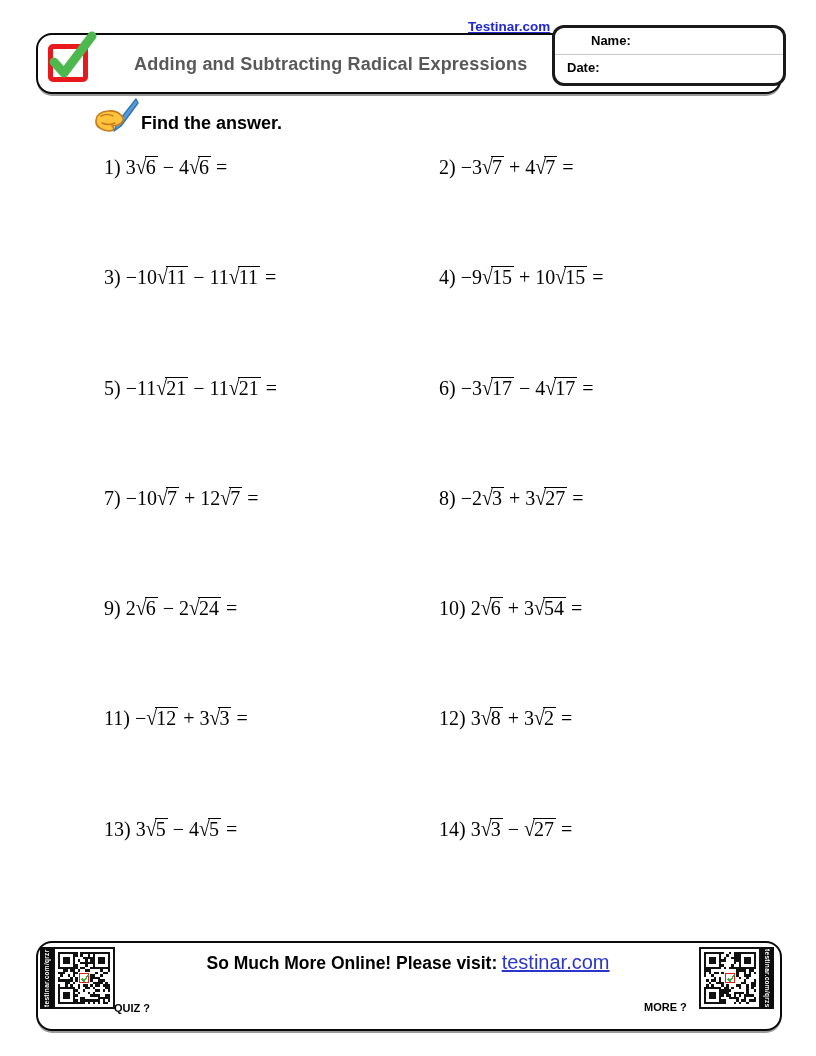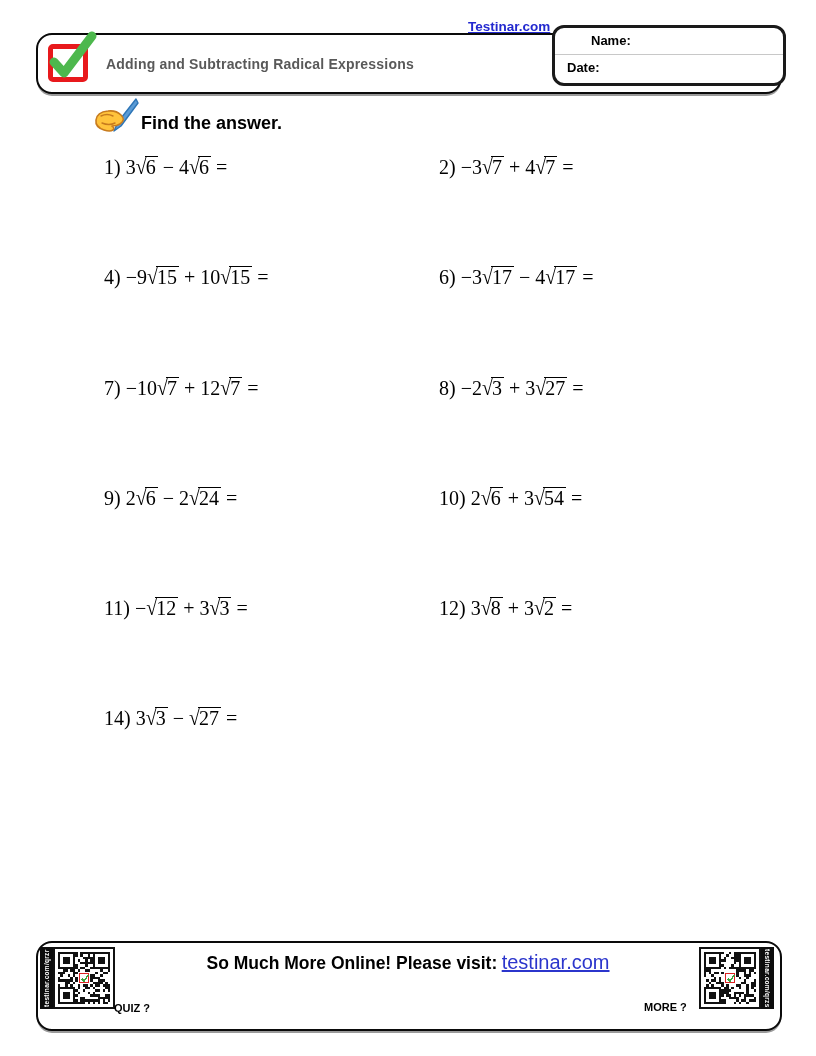--- a/index.html
+++ b/index.html
@@ -9,22 +9,22 @@
   
   .top-link{position:absolute;left:468px;top:19px;font-size:13.5px;font-weight:bold;
             color:#2228cf;text-decoration:underline;cursor:pointer;}
   .header-box{position:absolute;left:36px;top:33px;width:742px;height:57px;
               border:2.5px solid #0a0a0a;border-radius:16px;background:#fff;
               box-shadow:0 3px 0 -1px #9a9a9a;}
   .logo{position:absolute;left:46px;top:28px;width:56px;height:60px;}
   .logo .box{position:absolute;left:2px;top:16px;width:30px;height:28px;
              border:5px solid #e8191c;border-radius:5px;background:#fff;}
   .logo svg{position:absolute;left:0;top:0;}
-  .title{position:absolute;left:68px;top:50%;transform:translateY(-50%);
-         font-size:14px;font-weight:bold;color:#595959;letter-spacing:.2px;white-space:nowrap;}
+  .title{position:absolute;left:96px;top:50%;transform:translateY(-50%);
+         font-size:18px;font-weight:bold;color:#595959;letter-spacing:.2px;white-space:nowrap;}
   .namedate{position:absolute;left:552px;top:25px;width:228px;height:55px;
             border:3px solid #1a1a1a;border-radius:12px;background:#fff;z-index:3;}
   .nd-row{height:26px;line-height:26px;padding-left:12px;font-size:13px;font-weight:bold;}
   .nd-name{border-bottom:1.5px solid #c8c8c8;padding-left:36px;}
 
   
   .instruction{position:absolute;left:92px;top:98px;display:flex;align-items:flex-end;}
   .hand{display:inline-block;width:48px;height:38px;margin-right:1px;}
   .instr-text{font-size:18px;font-weight:bold;padding-bottom:2px;}
 
@@ -92,28 +92,31 @@
         <path d="M4 22 q1-8 12-9 q8-1 13 4 q5 5-1 9 q-3 2-8 2 q3 2 1 4 q-3 2-9 0 q-9-3-8-10 z" fill="#ffc33c" stroke="#c77b1e" stroke-width="1.6" stroke-linejoin="round"></path>
         <path d="M9 18 q6-3 12 0 M10 25 q7 3 13 0" fill="none" stroke="#c77b1e" stroke-width="1.4" stroke-linecap="round"></path>
       </svg>
     </span>
     <span class="instr-text">Find the answer.</span>
   </div>
 
   <div class="problems" id="problems">
       <div class="problem"><span class="pnum">1)</span><span class="expr">3<span class="sqrt"><span class="sqrt-sym">√</span><span class="rad">6</span></span> − 4<span class="sqrt"><span class="sqrt-sym">√</span><span class="rad">6</span></span> =</span></div>
       <div class="problem"><span class="pnum">2)</span><span class="expr">−3<span class="sqrt"><span class="sqrt-sym">√</span><span class="rad">7</span></span> + 4<span class="sqrt"><span class="sqrt-sym">√</span><span class="rad">7</span></span> =</span></div>
+      <div class="problem"><span class="pnum">3)</span><span class="expr">−10<span class="sqrt"><span class="sqrt-sym">√</span><span class="rad">11</span></span> − 11<span class="sqrt"><span class="sqrt-sym">√</span><span class="rad">11</span></span> =</span></div>
       <div class="problem"><span class="pnum">4)</span><span class="expr">−9<span class="sqrt"><span class="sqrt-sym">√</span><span class="rad">15</span></span> + 10<span class="sqrt"><span class="sqrt-sym">√</span><span class="rad">15</span></span> =</span></div>
+      <div class="problem"><span class="pnum">5)</span><span class="expr">−11<span class="sqrt"><span class="sqrt-sym">√</span><span class="rad">21</span></span> − 11<span class="sqrt"><span class="sqrt-sym">√</span><span class="rad">21</span></span> =</span></div>
       <div class="problem"><span class="pnum">6)</span><span class="expr">−3<span class="sqrt"><span class="sqrt-sym">√</span><span class="rad">17</span></span> − 4<span class="sqrt"><span class="sqrt-sym">√</span><span class="rad">17</span></span> =</span></div>
       <div class="problem"><span class="pnum">7)</span><span class="expr">−10<span class="sqrt"><span class="sqrt-sym">√</span><span class="rad">7</span></span> + 12<span class="sqrt"><span class="sqrt-sym">√</span><span class="rad">7</span></span> =</span></div>
       <div class="problem"><span class="pnum">8)</span><span class="expr">−2<span class="sqrt"><span class="sqrt-sym">√</span><span class="rad">3</span></span> + 3<span class="sqrt"><span class="sqrt-sym">√</span><span class="rad">27</span></span> =</span></div>
       <div class="problem"><span class="pnum">9)</span><span class="expr">2<span class="sqrt"><span class="sqrt-sym">√</span><span class="rad">6</span></span> − 2<span class="sqrt"><span class="sqrt-sym">√</span><span class="rad">24</span></span> =</span></div>
       <div class="problem"><span class="pnum">10)</span><span class="expr">2<span class="sqrt"><span class="sqrt-sym">√</span><span class="rad">6</span></span> + 3<span class="sqrt"><span class="sqrt-sym">√</span><span class="rad">54</span></span> =</span></div>
       <div class="problem"><span class="pnum">11)</span><span class="expr">−<span class="sqrt"><span class="sqrt-sym">√</span><span class="rad">12</span></span> + 3<span class="sqrt"><span class="sqrt-sym">√</span><span class="rad">3</span></span> =</span></div>
       <div class="problem"><span class="pnum">12)</span><span class="expr">3<span class="sqrt"><span class="sqrt-sym">√</span><span class="rad">8</span></span> + 3<span class="sqrt"><span class="sqrt-sym">√</span><span class="rad">2</span></span> =</span></div>
+      <div class="problem"><span class="pnum">13)</span><span class="expr">3<span class="sqrt"><span class="sqrt-sym">√</span><span class="rad">5</span></span> − 4<span class="sqrt"><span class="sqrt-sym">√</span><span class="rad">5</span></span> =</span></div>
       <div class="problem"><span class="pnum">14)</span><span class="expr">3<span class="sqrt"><span class="sqrt-sym">√</span><span class="rad">3</span></span> − <span class="sqrt"><span class="sqrt-sym">√</span><span class="rad">27</span></span> =</span></div>
     </div>
 
   <div class="footer-box"></div>
 
   <div class="qr-wrap left">
     <div class="qr-strip flip">testinar.com/qrzr</div>
     <div class="qr" id="qr-left"><svg viewBox="0 0 21 21" width="100%" height="100%" shape-rendering="crispEdges" fill="#111">
           <path d="M0 0h7v7h-7z M1 1v5h5v-5z" fill-rule="evenodd"></path>
           <rect x="2" y="2" width="3" height="3"></rect>

